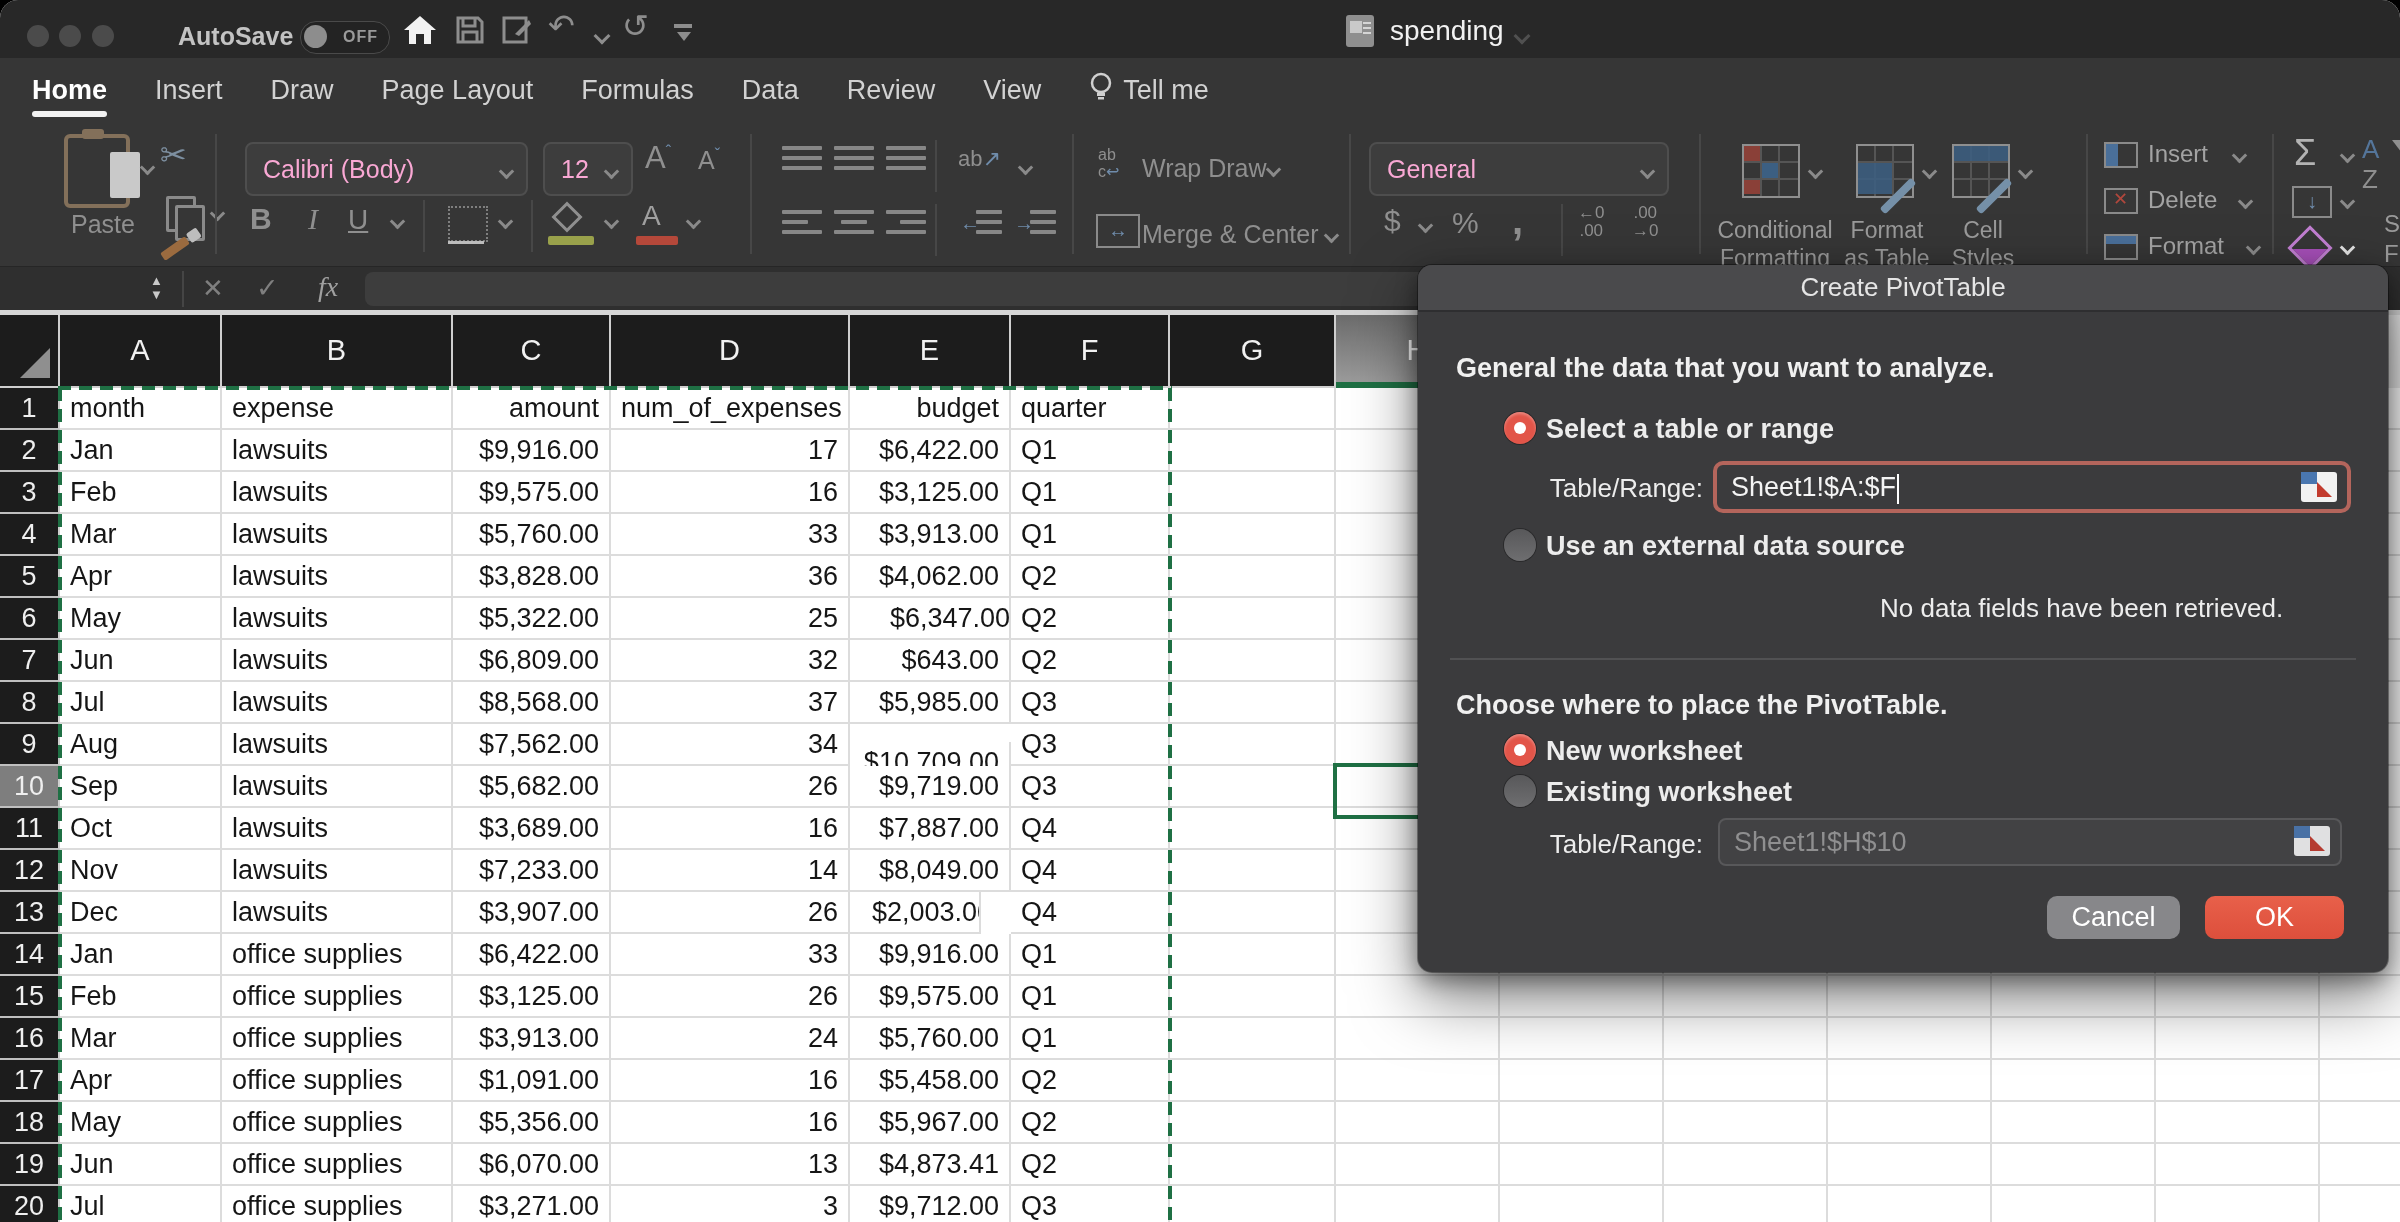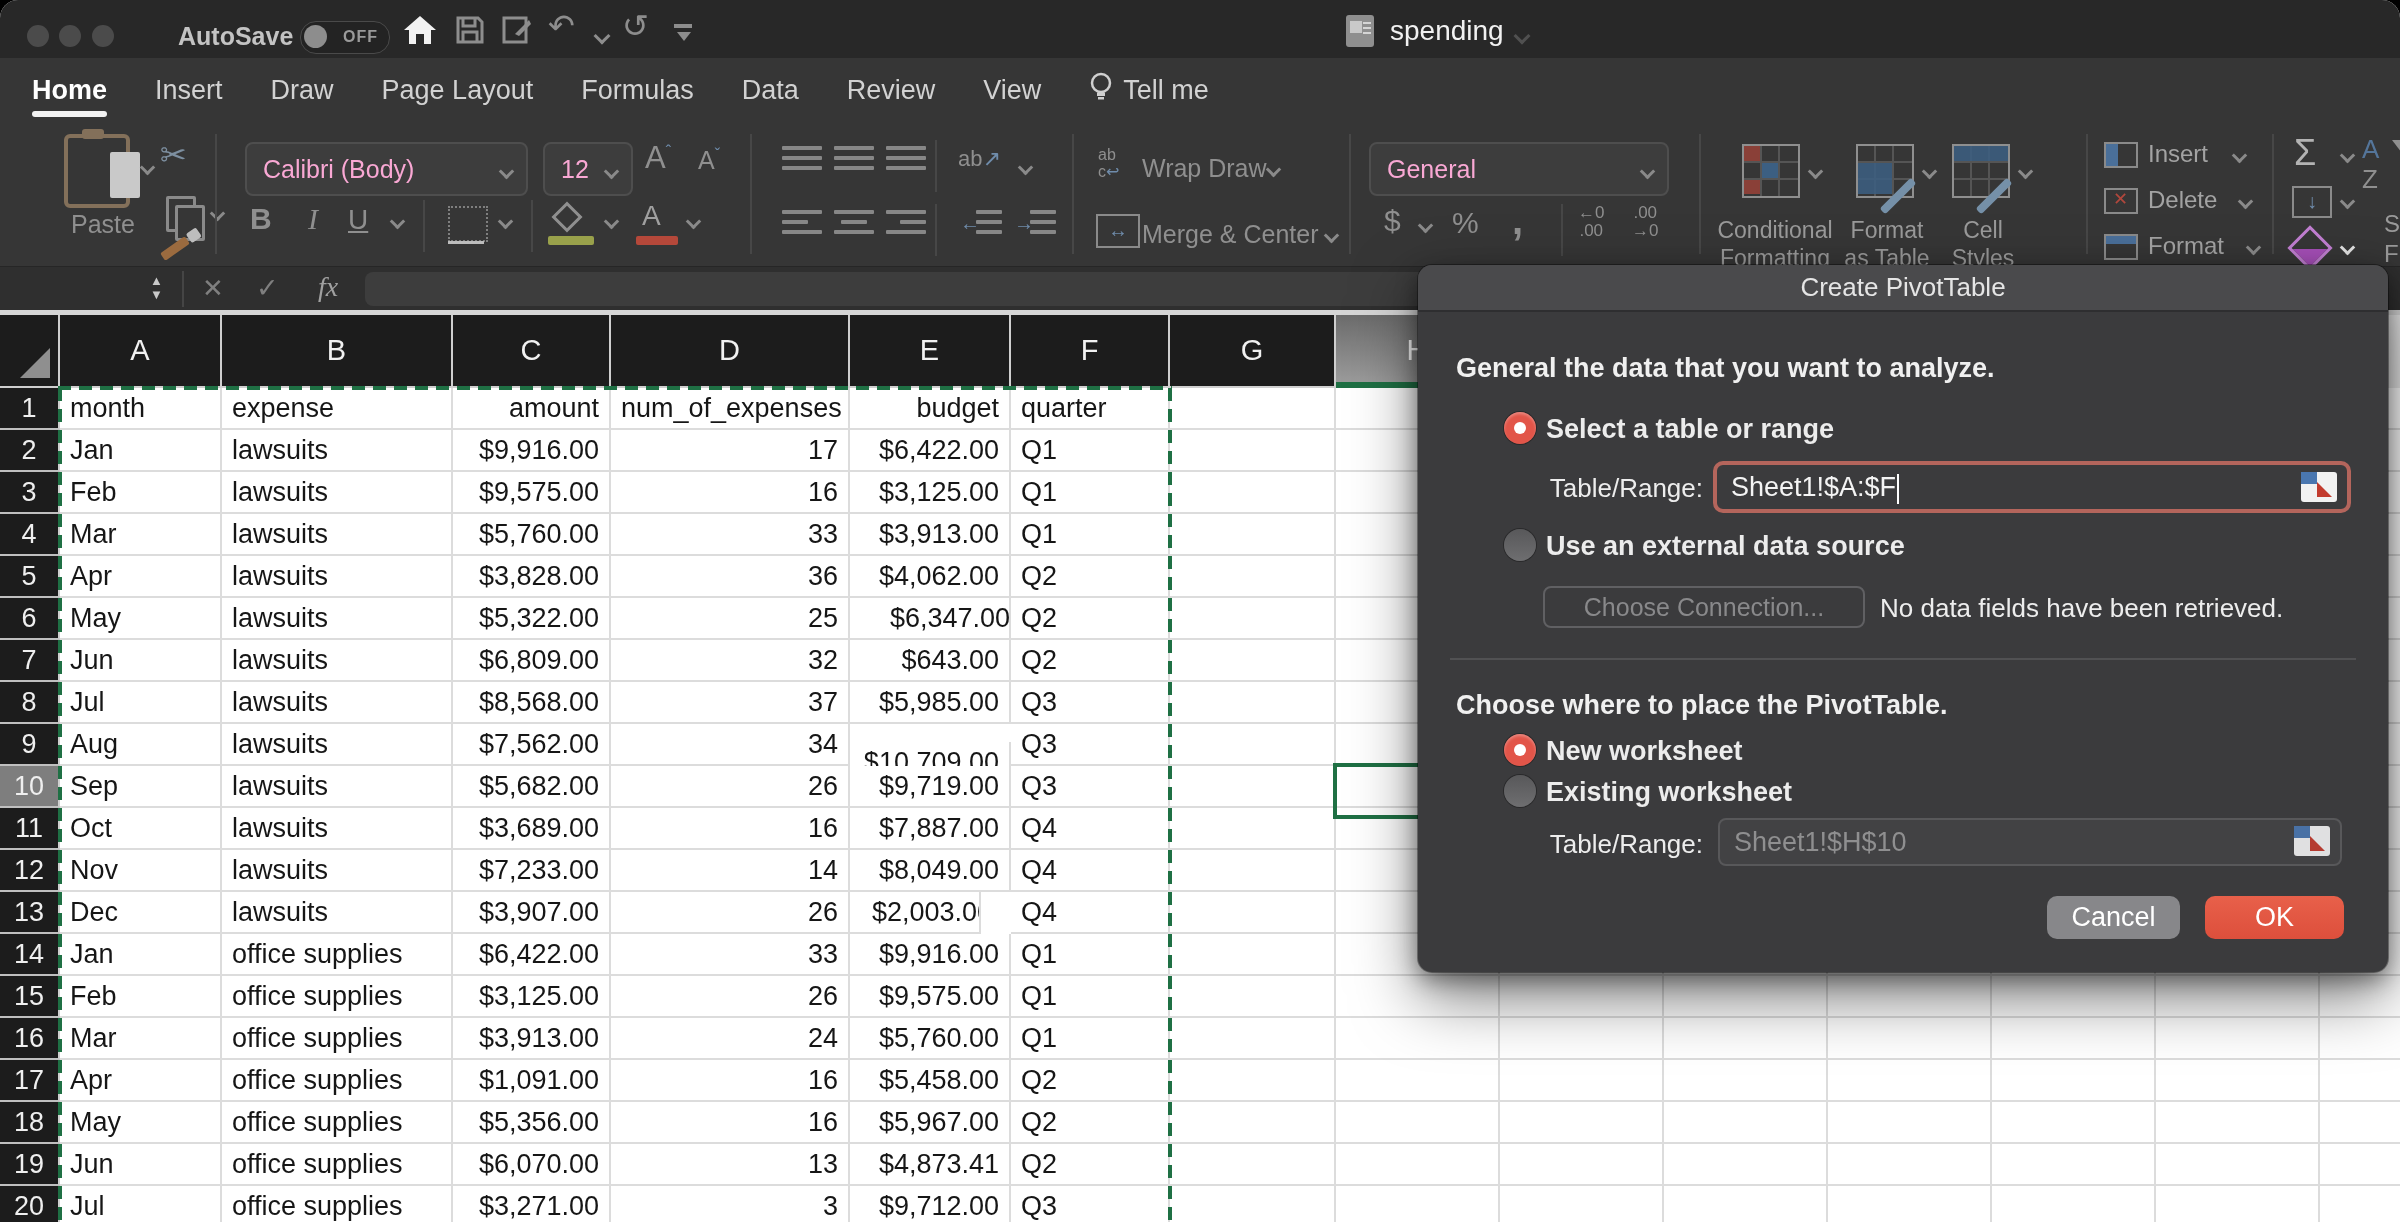--- a/index.html
+++ b/index.html
@@ -710,21 +710,20 @@
     <span class="dlg-h" style="top:88px">General the data that you want to analyze.</span>
     <span class="radio on" style="left:86px;top:147px"></span>
     <span class="dlg-opt" style="top:149px">Select a table or range</span>
     <span class="dlg-lbl" style="top:208px">Table/Range:</span>
     <span class="tr-input">
       <span class="val"><span>Sheet1!$A:$F</span><span class="caret"></span></span>
       <span class="range-icon"></span>
     </span>
     <span class="radio off" style="left:86px;top:264px"></span>
     <span class="dlg-opt" style="top:266px">Use an external data source</span>
-    <span class="btn-conn">Choose Connection...</span>
     <span class="no-fields">No data fields have been retrieved.</span>
     <span class="dlg-div"></span>
     <span class="dlg-h" style="top:425px">Choose where to place the PivotTable.</span>
     <span class="radio on" style="left:86px;top:469px"></span>
     <span class="dlg-opt" style="top:471px">New worksheet</span>
     <span class="radio off" style="left:86px;top:510px"></span>
     <span class="dlg-opt" style="top:512px">Existing worksheet</span>
     <span class="dlg-lbl" style="top:564px">Table/Range:</span>
     <span class="tr2-input">
       <span class="val">Sheet1!$H$10</span>

